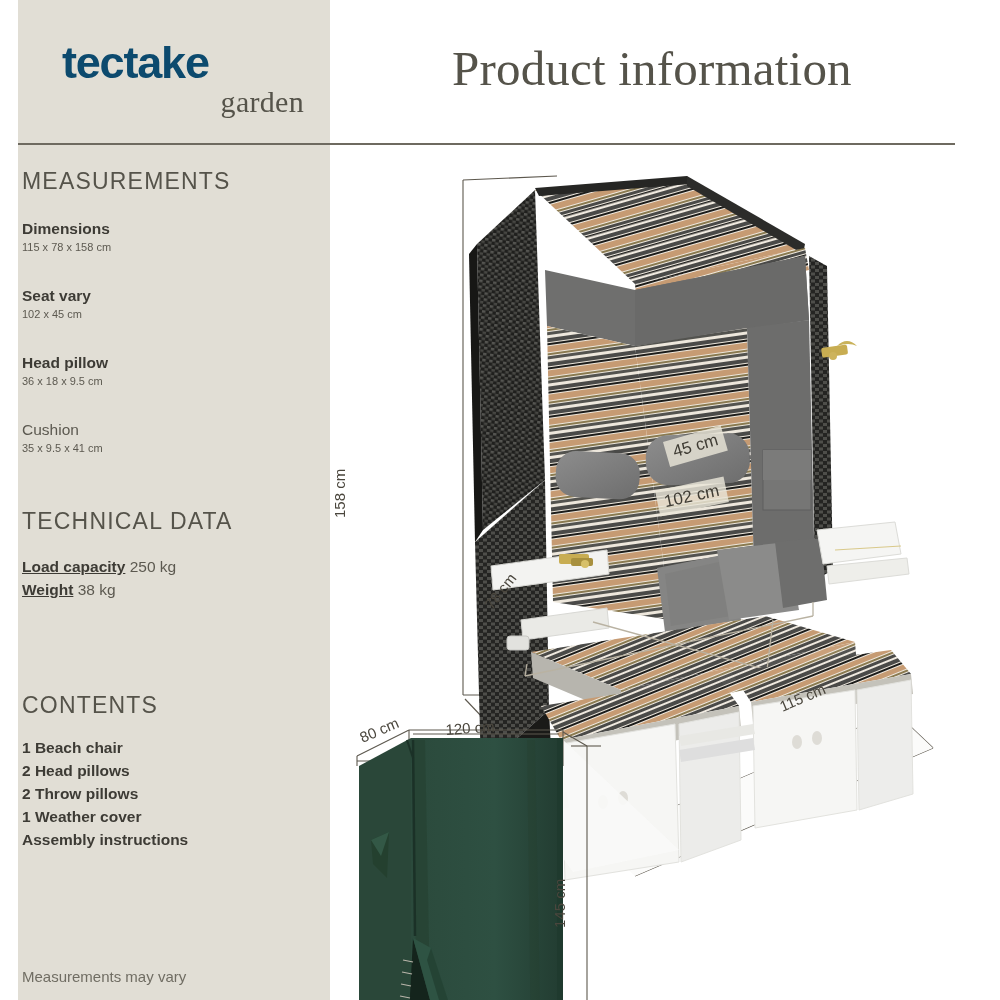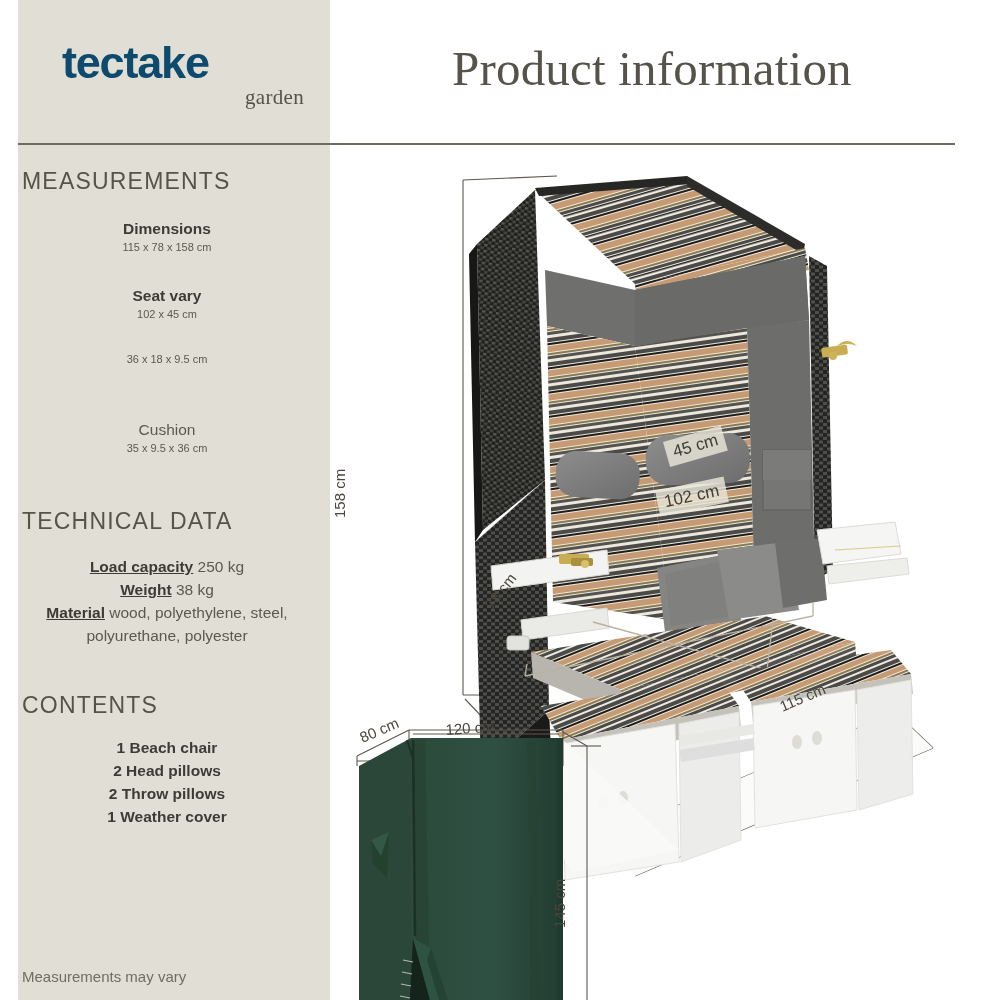--- a/index.html
+++ b/index.html
@@ -20,21 +20,21 @@
   }
 
   
   #brand { position: absolute; left: 62px; top: 40px; width: 250px; }
   #brand-main {
     font-size: 45px; font-weight: bold; letter-spacing: -1.2px;
     color: #0c4a6e; line-height: 1;
   }
   #brand-sub {
     font-family: "Liberation Serif", serif;
-    font-size: 21px; color: #55534a; line-height: 1;
+    font-size: 30px; color: #55534a; line-height: 1;
     text-align: right; margin-top: 2px; padding-right: 8px;
     letter-spacing: 0.3px;
   }
 
   
   #page-title {
     position: absolute; left: 452px; top: 40px; width: 500px;
     font-family: "Liberation Serif", serif;
     font-size: 49px; color: #55534a; letter-spacing: 0.2px;
     white-space: nowrap;
@@ -43,21 +43,21 @@
     position: absolute; left: 18px; top: 143px; width: 937px; height: 2px;
     background: #6e6a60;
   }
 
   
   .sec-head {
     position: absolute; left: 22px;
     font-size: 23px; letter-spacing: 1.2px; color: #55534a; font-weight: 400;
     white-space: nowrap;
   }
-  .blk { position: absolute; left: 22px; width: 290px; text-align: center; }
+  .blk { position: absolute; left: 22px; width: 290px; }
   .lbl { font-size: 15.5px; font-weight: bold; color: #3d3b35; line-height: 1.45; }
   .lbl-light { font-size: 15.5px; font-weight: 400; color: #5c5950; line-height: 1.45; }
   .val { font-size: 11px; font-weight: 400; color: #5c5950; line-height: 1.45; }
   .inline { font-size: 15.5px; line-height: 1.48; color: #5c5950; }
   .inline b { color: #3d3b35; text-decoration: underline; }
   .li { font-size: 15.5px; font-weight: bold; color: #3d3b35; line-height: 1.49; }
   #footnote {
     position: absolute; left: 22px; top: 968px;
     font-size: 15px; color: #706d63; font-weight: 400;
   }
@@ -93,51 +93,49 @@
 
 <div class="blk" style="top:218px">
   <div class="lbl">Dimensions</div>
   <div class="val">115 x 78 x 158 cm</div>
 </div>
 <div class="blk" style="top:285px">
   <div class="lbl">Seat vary</div>
   <div class="val">102 x 45 cm</div>
 </div>
 <div class="blk" style="top:352px">
+  <div class="lbl">Head pillow</div>
   <div class="val">36 x 18 x 9.5 cm</div>
 </div>
 <div class="blk" style="top:419px">
   <div class="lbl-light">Cushion</div>
-  <div class="val">35 x 9.5 x 36 cm</div>
+  <div class="val">35 x 9.5 x 41 cm</div>
 </div>
 
 <div class="sec-head" style="top:508px">TECHNICAL DATA</div>
 
 <div class="blk" style="top:556px">
   <div class="inline">
     <b>Load capacity</b>
     <span>250 kg</span>
   </div>
   <div class="inline">
     <b>Weight</b>
     <span>38 kg</span>
   </div>
-  <div class="inline">
-    <b>Material</b>
-    <span>wood, polyethylene, steel, polyurethane, polyester</span>
-  </div>
 </div>
 
 <div class="sec-head" style="top:692px">CONTENTS</div>
 
 <div class="blk" style="top:736px">
   <div class="li">1 Beach chair</div>
   <div class="li">2 Head pillows</div>
   <div class="li">2 Throw pillows</div>
   <div class="li">1 Weather cover</div>
+  <div class="li">Assembly instructions</div>
 </div>
 
 <div id="footnote">Measurements may vary</div>
 
 <div id="product-area">
 
   <svg width="665" height="850" viewBox="0 0 665 850">
     <defs>
 
       <pattern id="stripeA" width="26" height="10" patternUnits="userSpaceOnUse" patternTransform="rotate(74)">

